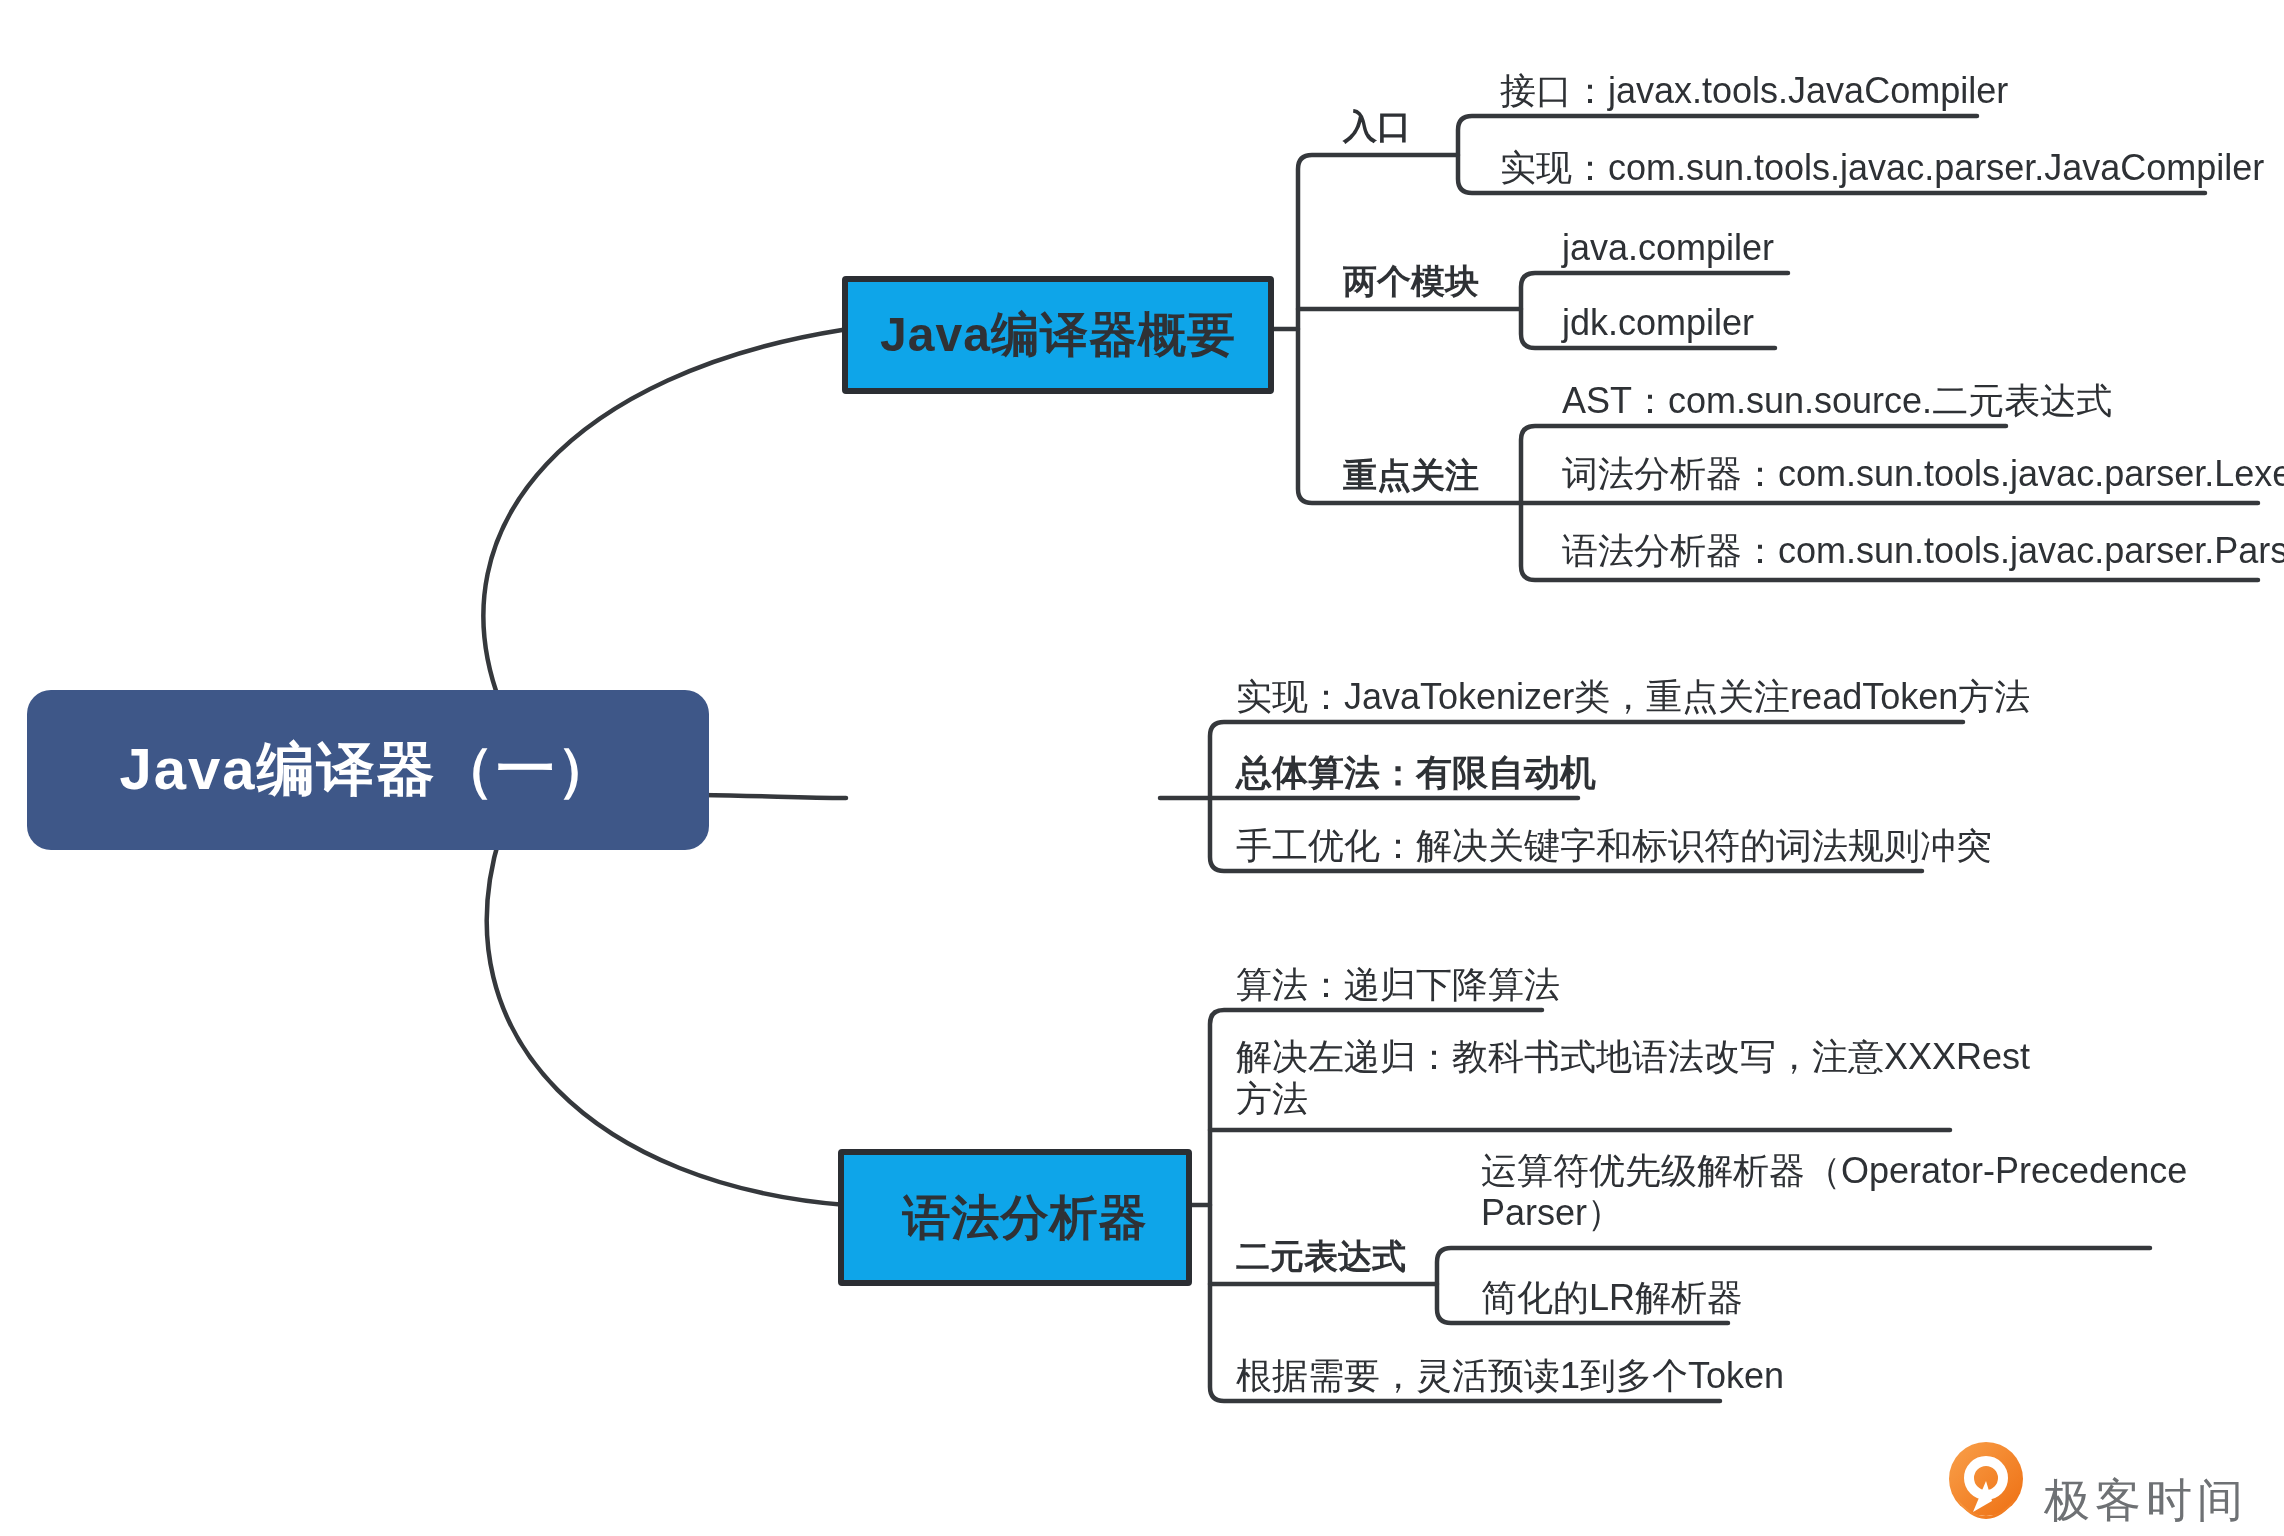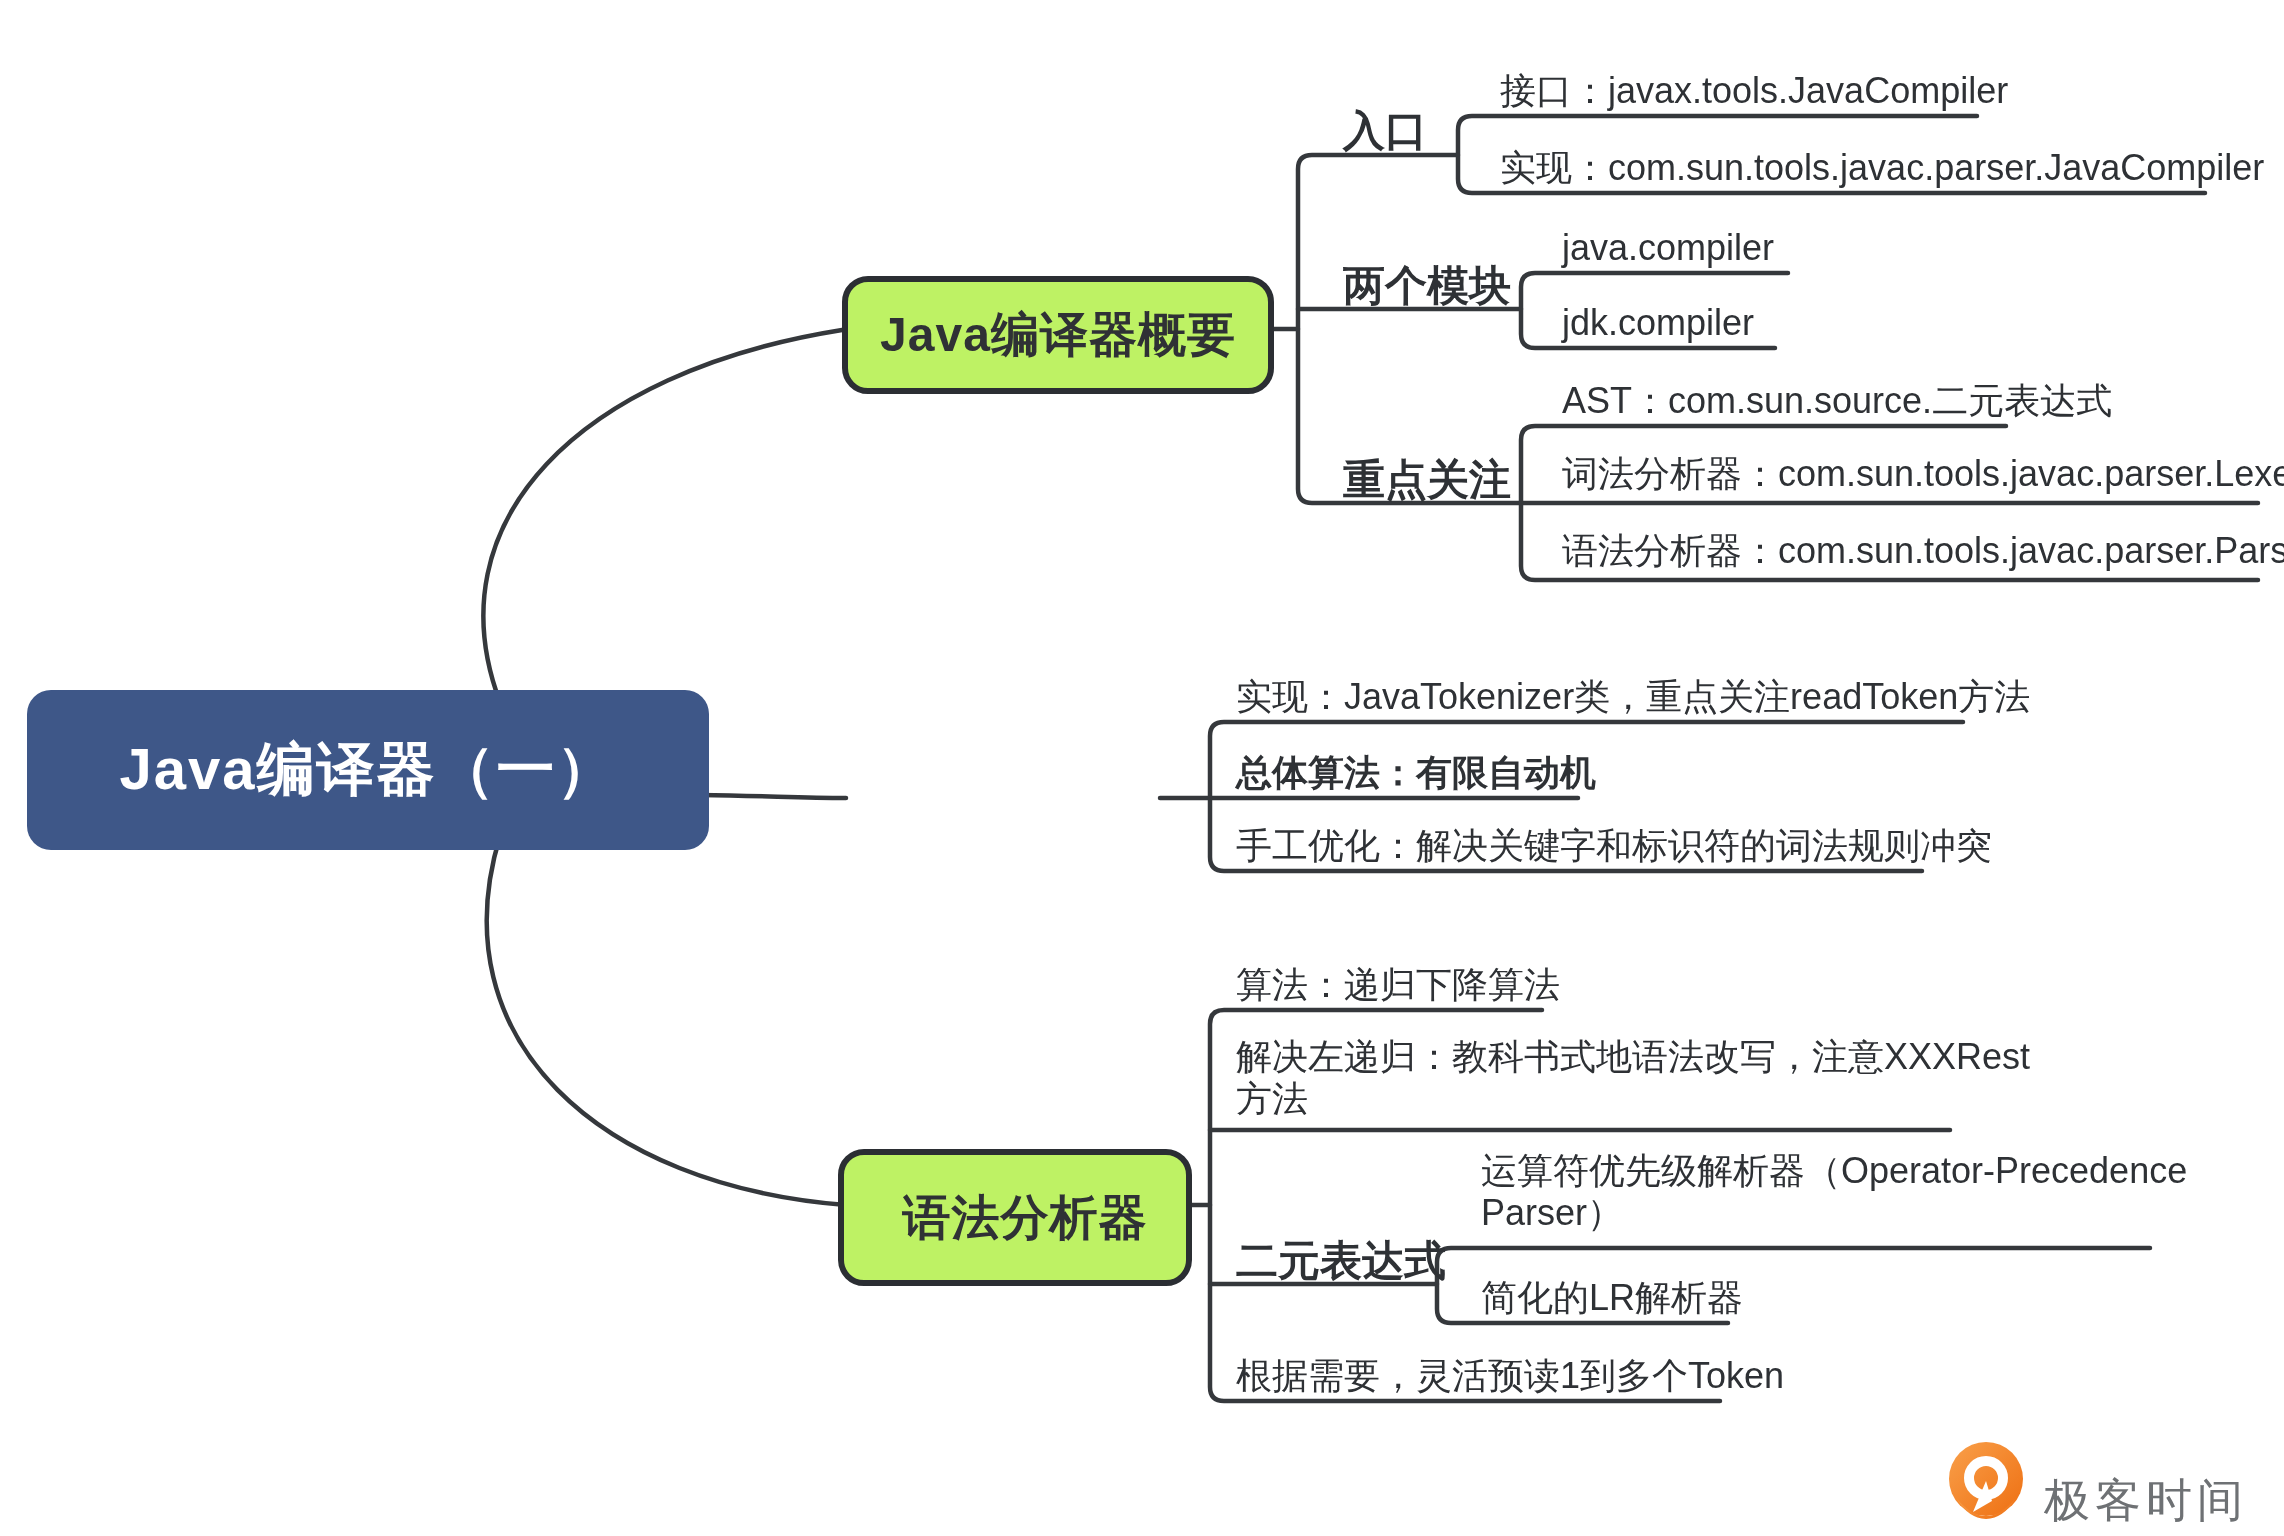--- a/index.html
+++ b/index.html
@@ -4,30 +4,30 @@
 <style>
   html,body{margin:0;padding:0;background:#ffffff;}
   #stage{
     position:relative;width:2284px;height:1536px;background:#ffffff;overflow:hidden;
     font-family:"Liberation Sans","DejaVu Sans",sans-serif;color:#2e3135;
   }
   #wires{position:absolute;left:0;top:0;z-index:0;}
   #wires path{stroke:#35383c;stroke-width:4.5;fill:none;stroke-linecap:round;}
   .box{
     position:absolute;z-index:2;display:flex;align-items:center;justify-content:center;
-    background:#bef264;border:6px solid #2b2e33;border-radius:26px;
+    background:#0ea5e9;border:6px solid #2b2e33;border-radius:4px;
     font-weight:700;color:#2f3135;letter-spacing:1px;
   }
   .box.root{
     background:#3e5788;border:none;border-radius:24px;color:#ffffff;
     font-size:58px;letter-spacing:2px;
   }
   .box.branch{font-size:48px;}
   .txt{position:absolute;z-index:3;white-space:nowrap;line-height:1.18;}
-  .lbl{font-size:42px;font-weight:700;}
+  .lbl{font-size:34px;font-weight:700;}
   .leaf{font-size:36px;font-weight:500;}
   .wrap{white-space:normal;line-height:42px;}
   #logo{position:absolute;z-index:3;display:flex;align-items:center;}
   #logo-text{font-size:46px;font-weight:500;color:#6e7174;letter-spacing:5px;margin-top:36px;}
 </style>
 </head>
 <body>
 
 <div id="stage">
 

